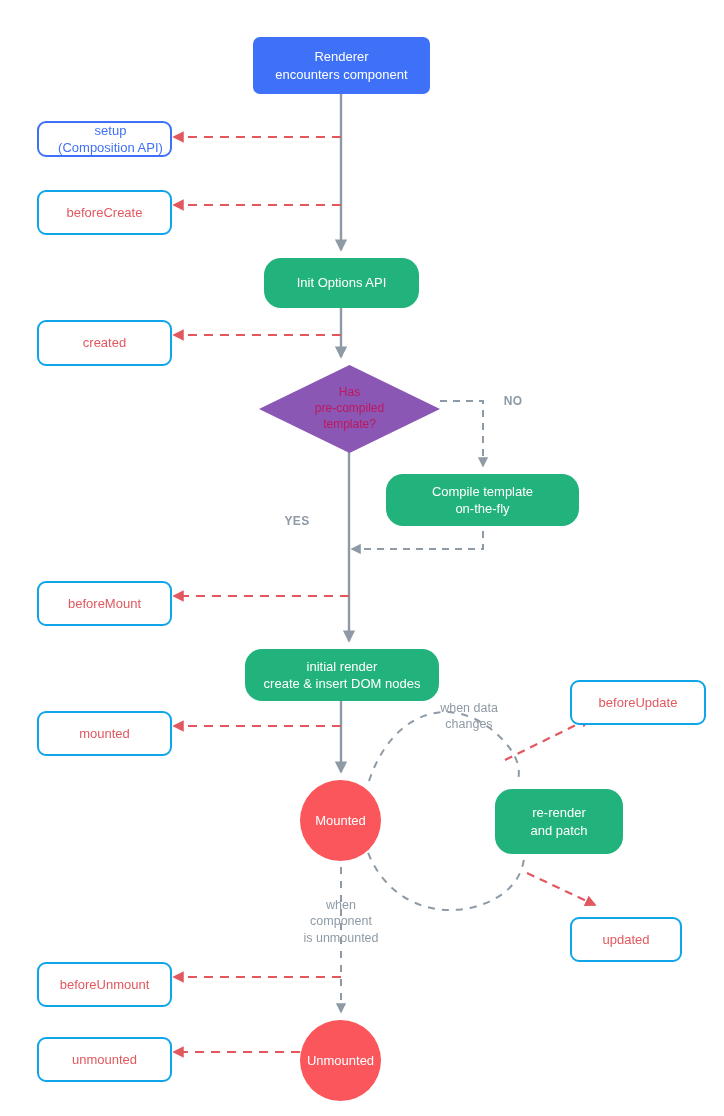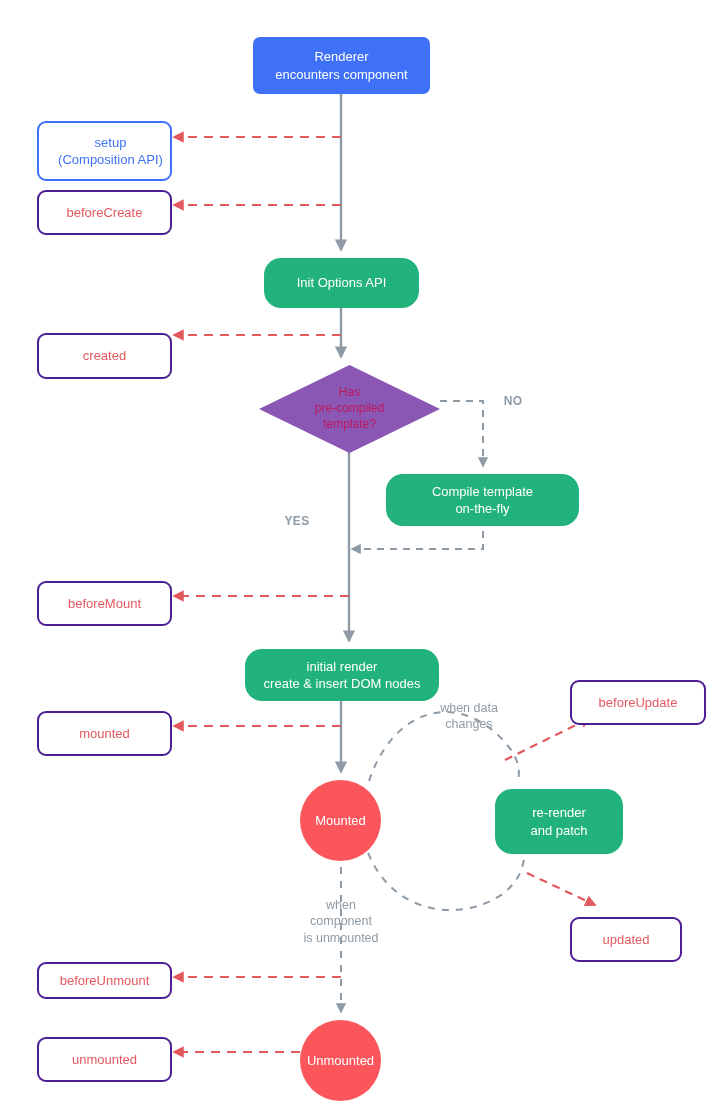--- a/index.html
+++ b/index.html
@@ -31,21 +31,21 @@
   }
   .n-process {
     color: #ffffff;
     font-size: 13px;
     border-radius: 7px;
   }
   .n-blue   { background: #3e71f7; }
   .n-green  { background: #22b27b; border-radius: 17px; }
   .n-hook {
     background: #ffffff;
-    border: 2px solid #4c1d95;
+    border: 2px solid #0ea5e9;
     color: #e2585f;
     font-size: 13px;
     border-radius: 9px;
   }
   .n-hook-blue {
     background: #ffffff;
     border: 2px solid #3e71f7;
     color: #3e71f7;
     font-size: 13px;
     border-radius: 9px;
@@ -119,40 +119,40 @@
     <path d="M 524 846 C 527 872, 512 898, 470 908 C 420 918, 380 890, 366 847" stroke="#8e9ba6" stroke-width="2" stroke-dasharray="7 7" fill="none"></path>
 
     <path d="M 505 760 L 590 718" stroke="#e2585f" stroke-width="2.2" stroke-dasharray="8 6" fill="none" marker-end="url(#ah-red)"></path>
 
     <path d="M 527 873 L 595 905" stroke="#e2585f" stroke-width="2.2" stroke-dasharray="8 6" fill="none" marker-end="url(#ah-red)"></path>
   </svg>
 
   <div id="nodes-layer">
       <div class="node n-process n-blue" style="left: 253px; top: 29px; width: 177px; height: 57px;"><span>Renderer
 encounters component</span></div>
-      <div class="node n-hook-blue" style="left: 37px; top: 113px; width: 135px; height: 60px; padding-left: 12px;"><span>setup
+      <div class="node n-hook-blue" style="left: 37px; top: 113px; width: 135px; height: 36px; padding-left: 12px;"><span>setup
 (Composition API)</span></div>
       <div class="node n-hook" style="left: 37px; top: 182px; width: 135px; height: 45px;"><span>beforeCreate</span></div>
       <div class="node n-process n-green" style="left: 264px; top: 250px; width: 155px; height: 50px;"><span>Init Options API</span></div>
-      <div class="node n-hook" style="left: 37px; top: 325px; width: 135px; height: 46px;"><span>created</span></div>
+      <div class="node n-hook" style="left: 37px; top: 312px; width: 135px; height: 46px;"><span>created</span></div>
       <div class="node n-diamond" style="left: 259px; top: 357px; width: 181px; height: 88px;"><div class="diamond-shape"></div><span class="dlabel">Has
 pre-compiled
 template?</span></div>
       <div class="node n-process n-green" style="left: 386px; top: 466px; width: 193px; height: 52px;"><span>Compile template
 on-the-fly</span></div>
       <div class="node n-hook" style="left: 37px; top: 573px; width: 135px; height: 45px;"><span>beforeMount</span></div>
       <div class="node n-process n-green" style="left: 245px; top: 641px; width: 194px; height: 52px;"><span>initial render
 create &amp; insert DOM nodes</span></div>
       <div class="node n-hook" style="left: 37px; top: 703px; width: 135px; height: 45px;"><span>mounted</span></div>
       <div class="node n-circle" style="left: 300px; top: 772px; width: 81px; height: 81px;"><span>Mounted</span></div>
       <div class="node n-hook" style="left: 570px; top: 672px; width: 136px; height: 45px;"><span>beforeUpdate</span></div>
       <div class="node n-process n-green" style="left: 495px; top: 781px; width: 128px; height: 65px;"><span>re-render
 and patch</span></div>
       <div class="node n-hook" style="left: 570px; top: 909px; width: 112px; height: 45px;"><span>updated</span></div>
-      <div class="node n-hook" style="left: 37px; top: 954px; width: 135px; height: 37px;"><span>beforeUnmount</span></div>
+      <div class="node n-hook" style="left: 37px; top: 954px; width: 135px; height: 45px;"><span>beforeUnmount</span></div>
       <div class="node n-hook" style="left: 37px; top: 1029px; width: 135px; height: 45px;"><span>unmounted</span></div>
       <div class="node n-circle" style="left: 300px; top: 1012px; width: 81px; height: 81px;"><span>Unmounted</span></div>
     </div>
   <div id="labels-layer">
       <div class="edge-label bold" style="left: 490px; top: 394px; width: 46px;">NO</div>
       <div class="edge-label bold" style="left: 272px; top: 514px; width: 50px;">YES</div>
       <div class="edge-label" style="left: 421px; top: 700px; width: 96px;">when data
 changes</div>
       <div class="edge-label" style="left: 291px; top: 897px; width: 100px;">when
 component

